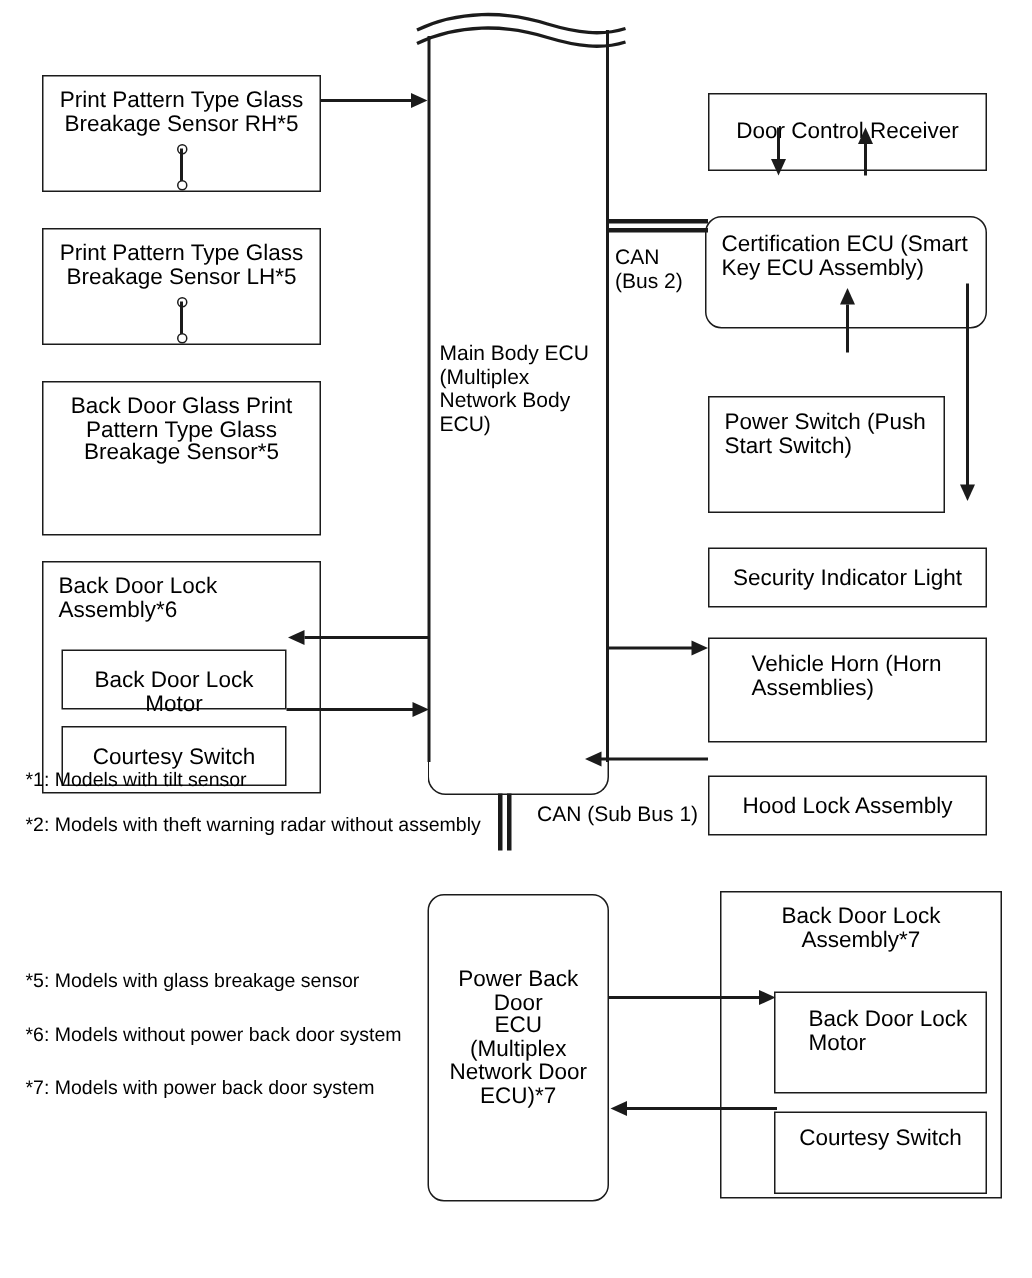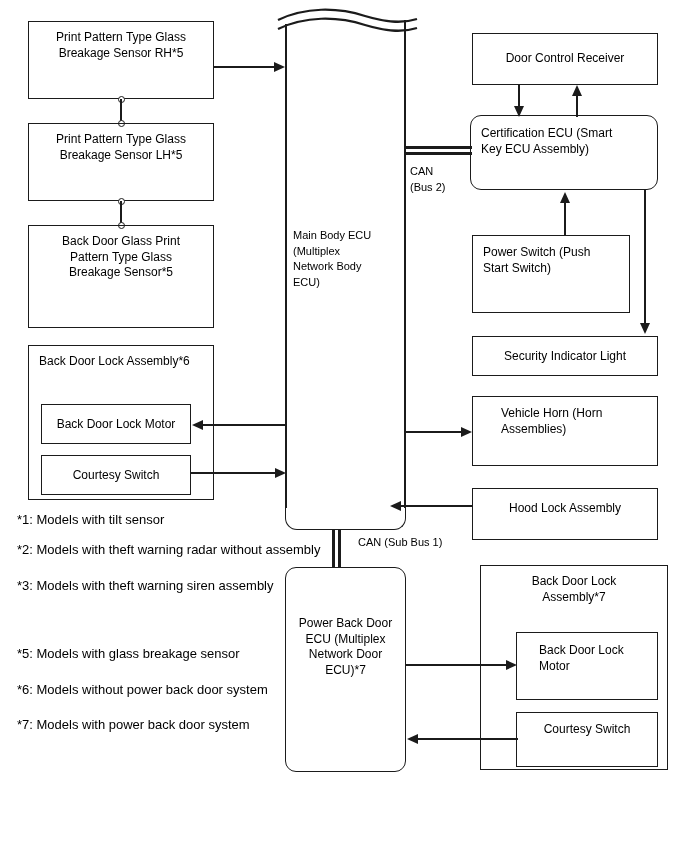--- a/index.html
+++ b/index.html
@@ -13,23 +13,24 @@
     height: 852px;
     background: #ffffff;
     font-family: "Liberation Sans", sans-serif;
     overflow: hidden;
   }
   .box {
     position: absolute;
     box-sizing: border-box;
     border: 1.6px solid #1b1b1b;
     background: transparent;
-    font-size: 12px;
+    font-size: 15px;
     line-height: 15.5px;
     color: #000000;
+    margin-top: 29px;
   }
   .box-label {
     position: absolute;
     left: 0;
     right: 0;
     white-space: pre-line;
   }
   
   .lbl-top-center { top: 8px; text-align: center; padding: 0 10px; }
   .lbl-top-left   { top: 8px; text-align: left;   padding: 0 10px; }
@@ -93,21 +94,21 @@
   .bus-v {
     position: absolute;
     border-left: 3px solid #1b1b1b;
     border-right: 3px solid #1b1b1b;
     width: 3px;
     box-sizing: content-box;
   }
 
   .caption {
     position: absolute;
-    font-size: 11px;
+    font-size: 14px;
     line-height: 15.5px;
     color: #000000;
     white-space: pre-line;
   }
   .footnote {
     position: absolute;
     font-size: 13px;
     color: #000000;
     white-space: nowrap;
   }
@@ -219,21 +220,21 @@
 Assemblies)</div>
   </div>
 
   <div class="box" style="left:472px; top:336px; width:186px; height:40px;">
     <div class="box-label lbl-ctr" style="top:12px;">Security Indicator Light</div>
   </div>
 
   <div class="hline" style="left:406px; top:431px; width:58px;"></div>
   <div class="arrow arrow-right" style="left:461px; top:427px;"></div>
 
-  <div class="box" style="left:472px; top:488px; width:186px; height:52px;">
+  <div class="box" style="left:472px; top:488px; width:186px; height:40px;">
     <div class="box-label lbl-ctr" style="top:12px;">Hood Lock Assembly</div>
   </div>
 
   <div class="hline" style="left:400px; top:505px; width:72px;"></div>
   <div class="arrow arrow-left" style="left:390px; top:501px;"></div>
 
   <div class="box rounded" style="left:285px; top:567px; width:121px; height:205px;">
     <div class="box-label lbl-mid-left" style="top:48px;">Power Back Door
 ECU (Multiplex
 Network Door
@@ -255,18 +256,17 @@
   </div>
 
   <div class="hline" style="left:406px; top:664px; width:104px;"></div>
   <div class="arrow arrow-right" style="left:506px; top:660px;"></div>
 
   <div class="hline" style="left:417px; top:738px; width:101px;"></div>
   <div class="arrow arrow-left" style="left:407px; top:734px;"></div>
 
   <div class="footnote" style="left:17px; top:512px;">*1: Models with tilt sensor</div>
   <div class="footnote" style="left:17px; top:542px;">*2: Models with theft warning radar without assembly</div>
-  <div class="footnote" style="left:17px; top:578px;">*3: Models with theft warning siren assembly</div>
   <div class="footnote" style="left:17px; top:646px;">*5: Models with glass breakage sensor</div>
   <div class="footnote" style="left:17px; top:682px;">*6: Models without power back door system</div>
   <div class="footnote" style="left:17px; top:717px;">*7: Models with power back door system</div>
 
 </div>
 
 </body></html>

